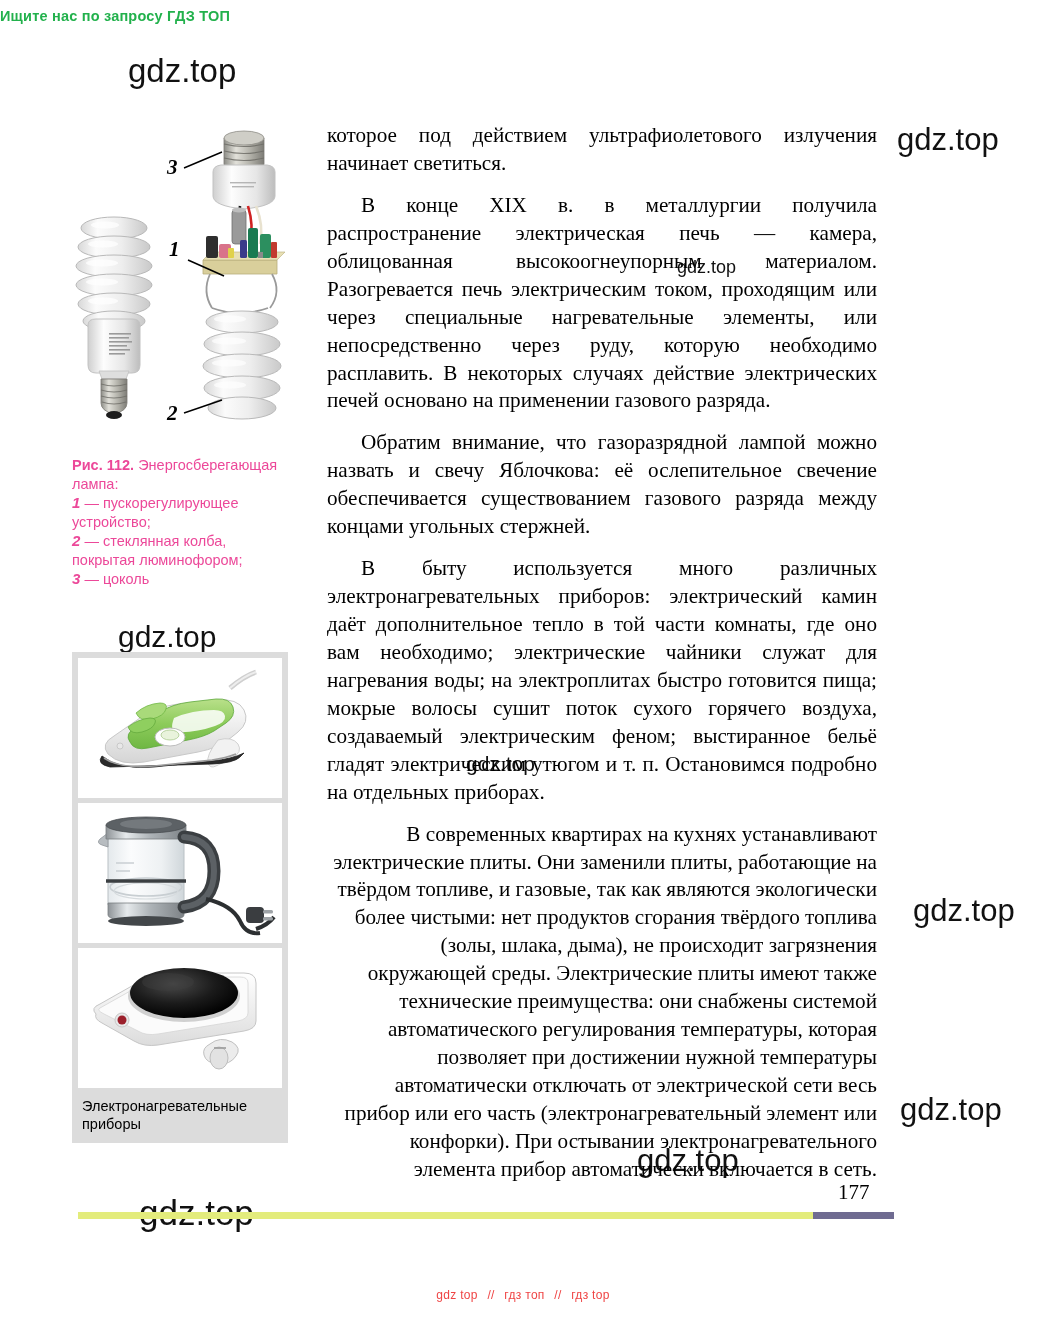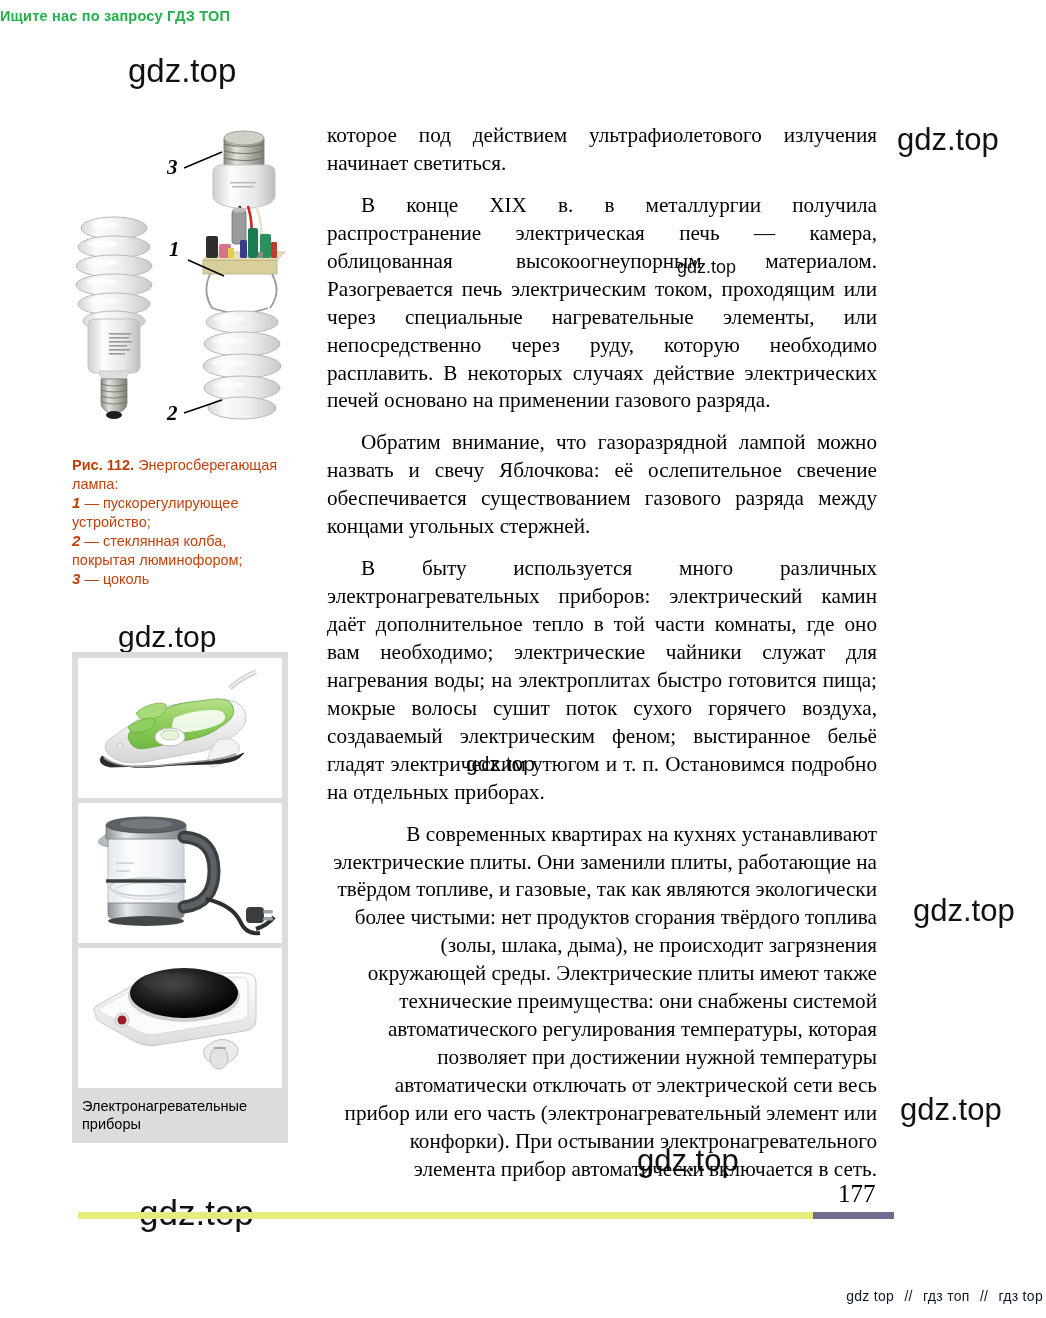--- a/index.html
+++ b/index.html
@@ -61,21 +61,21 @@
     height: 350px;
   }
   .lamp-svg { display:block; }
 
   
   .fig-caption {
     margin-top: 6px;
     font-family: "Liberation Sans", sans-serif;
     font-size: 14.5px;
     line-height: 1.28;
-    color: #c2410c;
+    color: #ec4899;
     width: 210px;
   }
   .fig-caption b { font-weight: 700; }
   .fig-caption i { font-style: italic; font-weight: 700; font-size: 15px;}
 
   
   .appliance-panel {
     position: absolute;
     left: 72px;
     top: 652px;
@@ -119,21 +119,21 @@
   }
   .text-col p.noind { text-indent: 0; }
   .text-col p:last-child { text-align: right; }
 
   
   .page-number {
     position: absolute;
     left: 838px;
     top: 1180px;
     font-family: "Liberation Serif", serif;
-    font-size: 25px;
+    font-size: 21px;
     color: #000;
   }
 
   
   .bottom-rule {
     position: absolute;
     left: 78px;
     top: 1212px;
     width: 816px;
     height: 7px;
@@ -150,24 +150,24 @@
     width: 81px; height: 7px;
     background: #6f6b91;
   }
 
   
   .footer {
     position: absolute;
     left: 0;
     top: 1288px;
     width: 100%;
-    text-align: right;
+    text-align: center;
     font-family: "Liberation Sans", sans-serif;
-    font-size: 14px;
-    color: #0f172a;
+    font-size: 12px;
+    color: #ef4444;
     letter-spacing: .3px;
   }
   .footer span { margin: 0 3px; }
 </style>
 </head>
 <body>
 
 <div class="promo-banner">Ищите нас по запросу ГДЗ ТОП</div>
 
 <div class="wm wm-tl">gdz.top</div>

